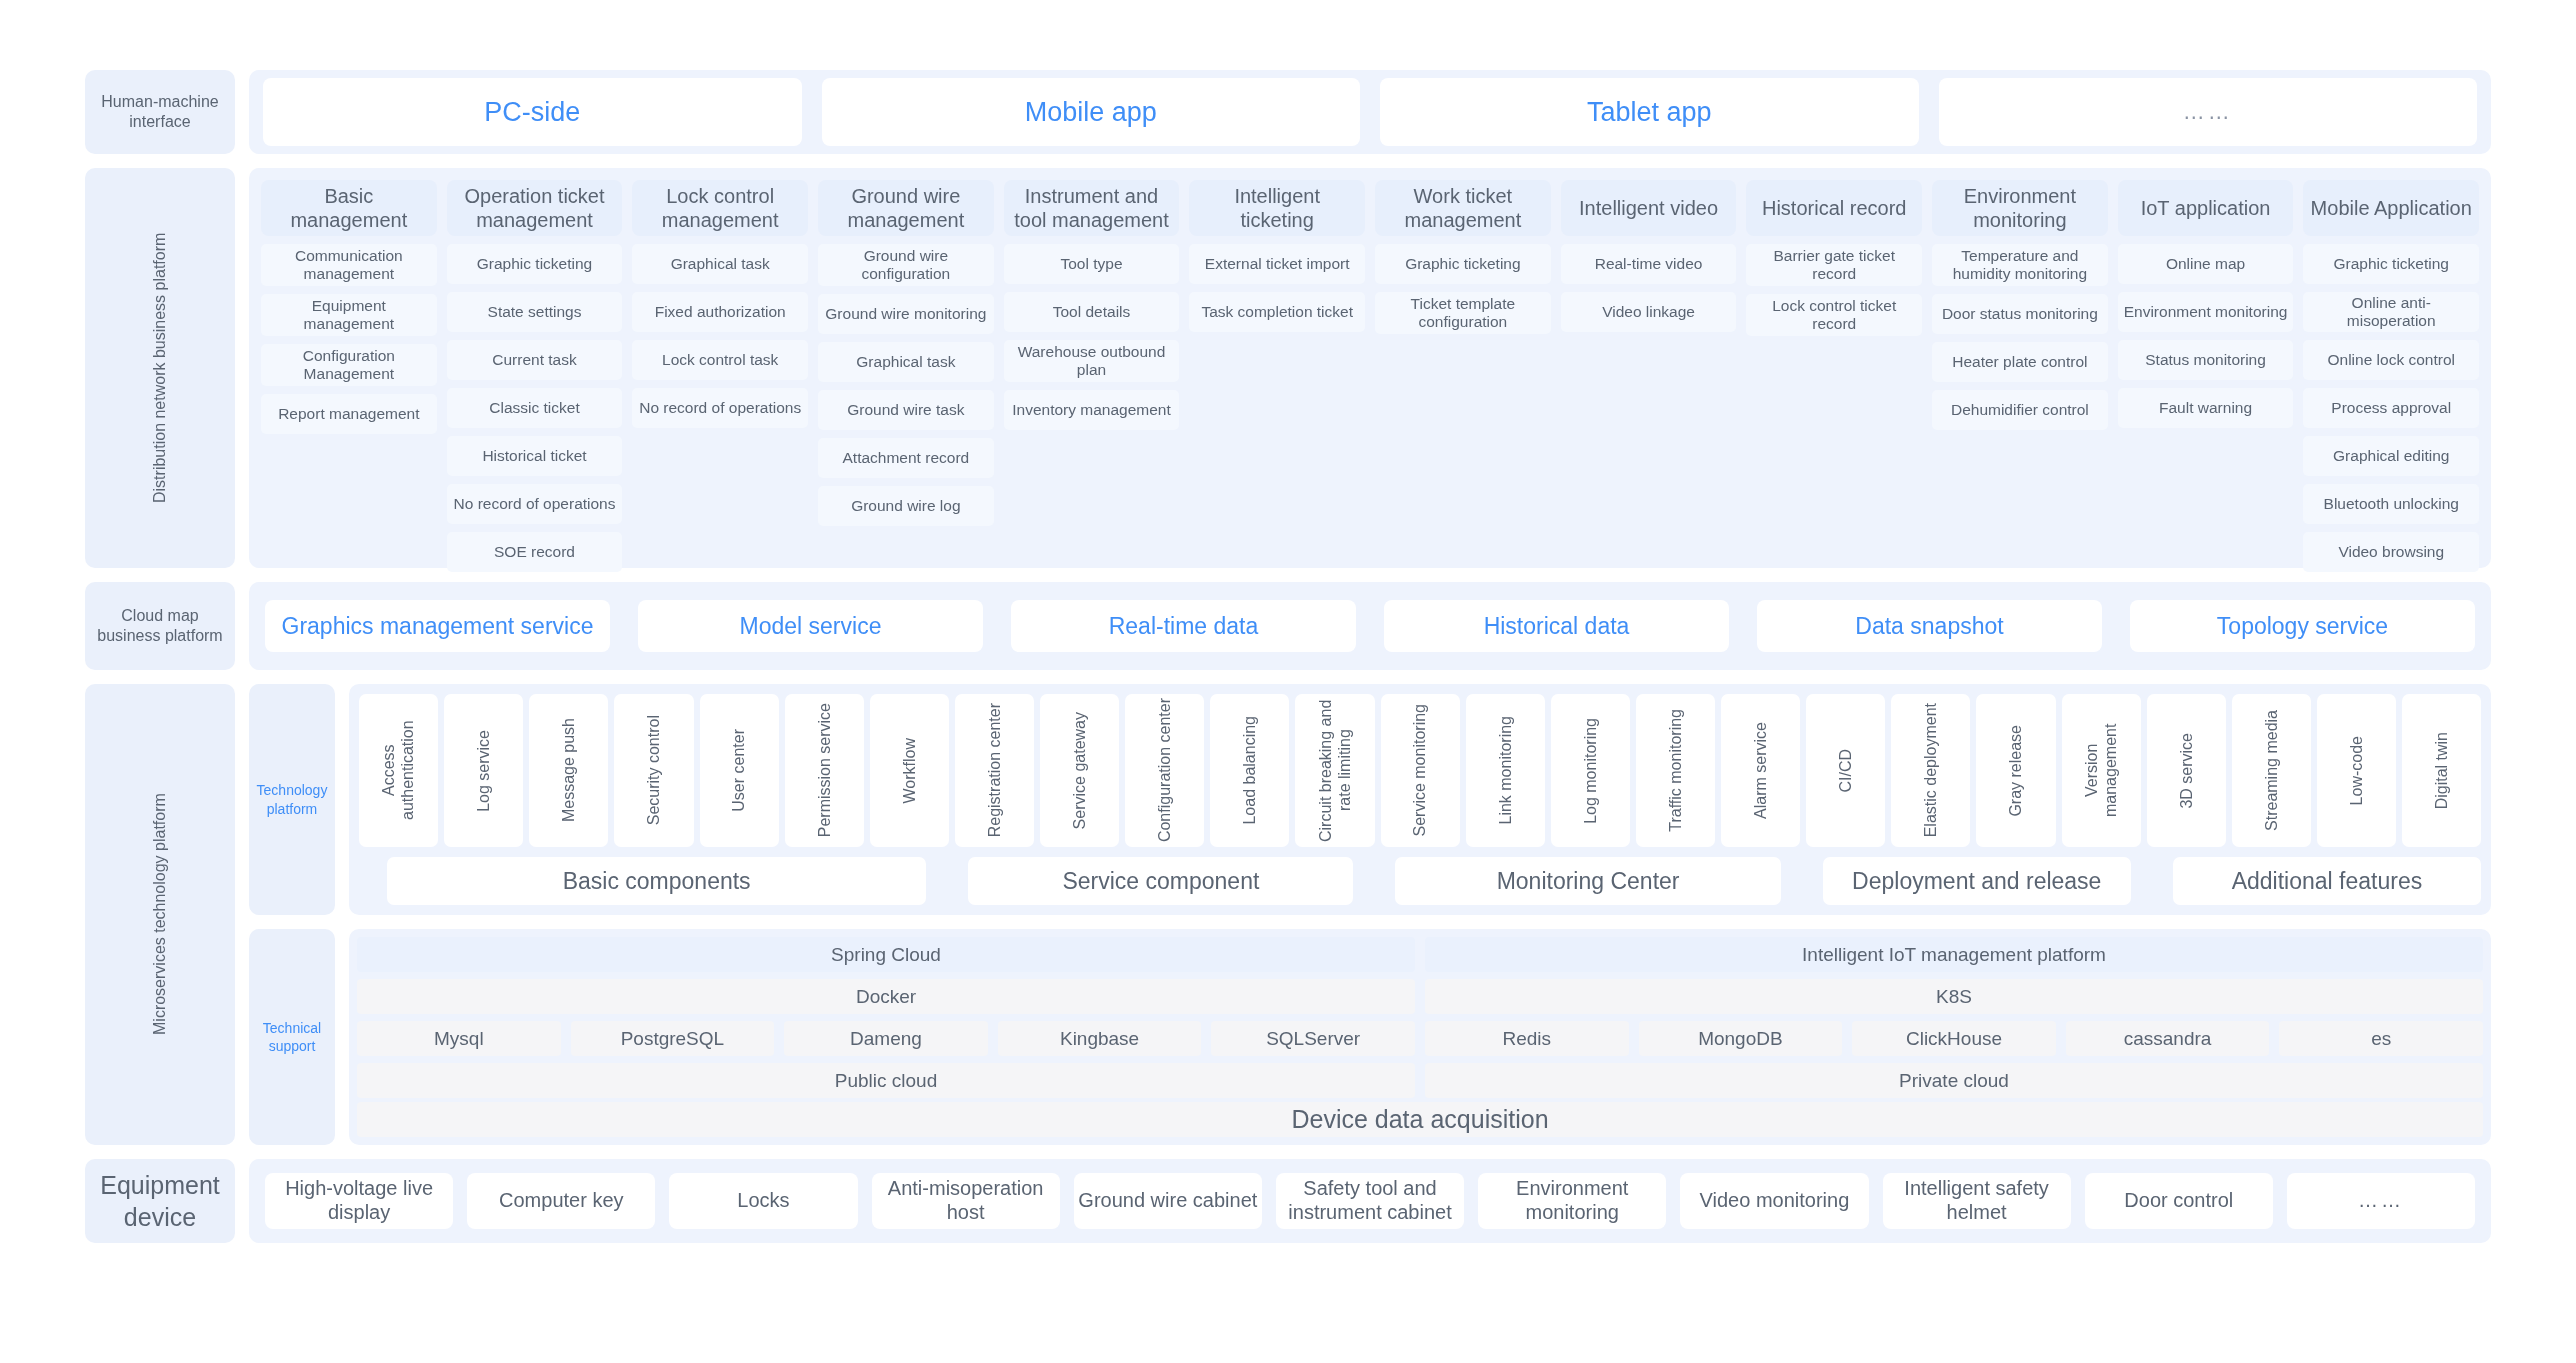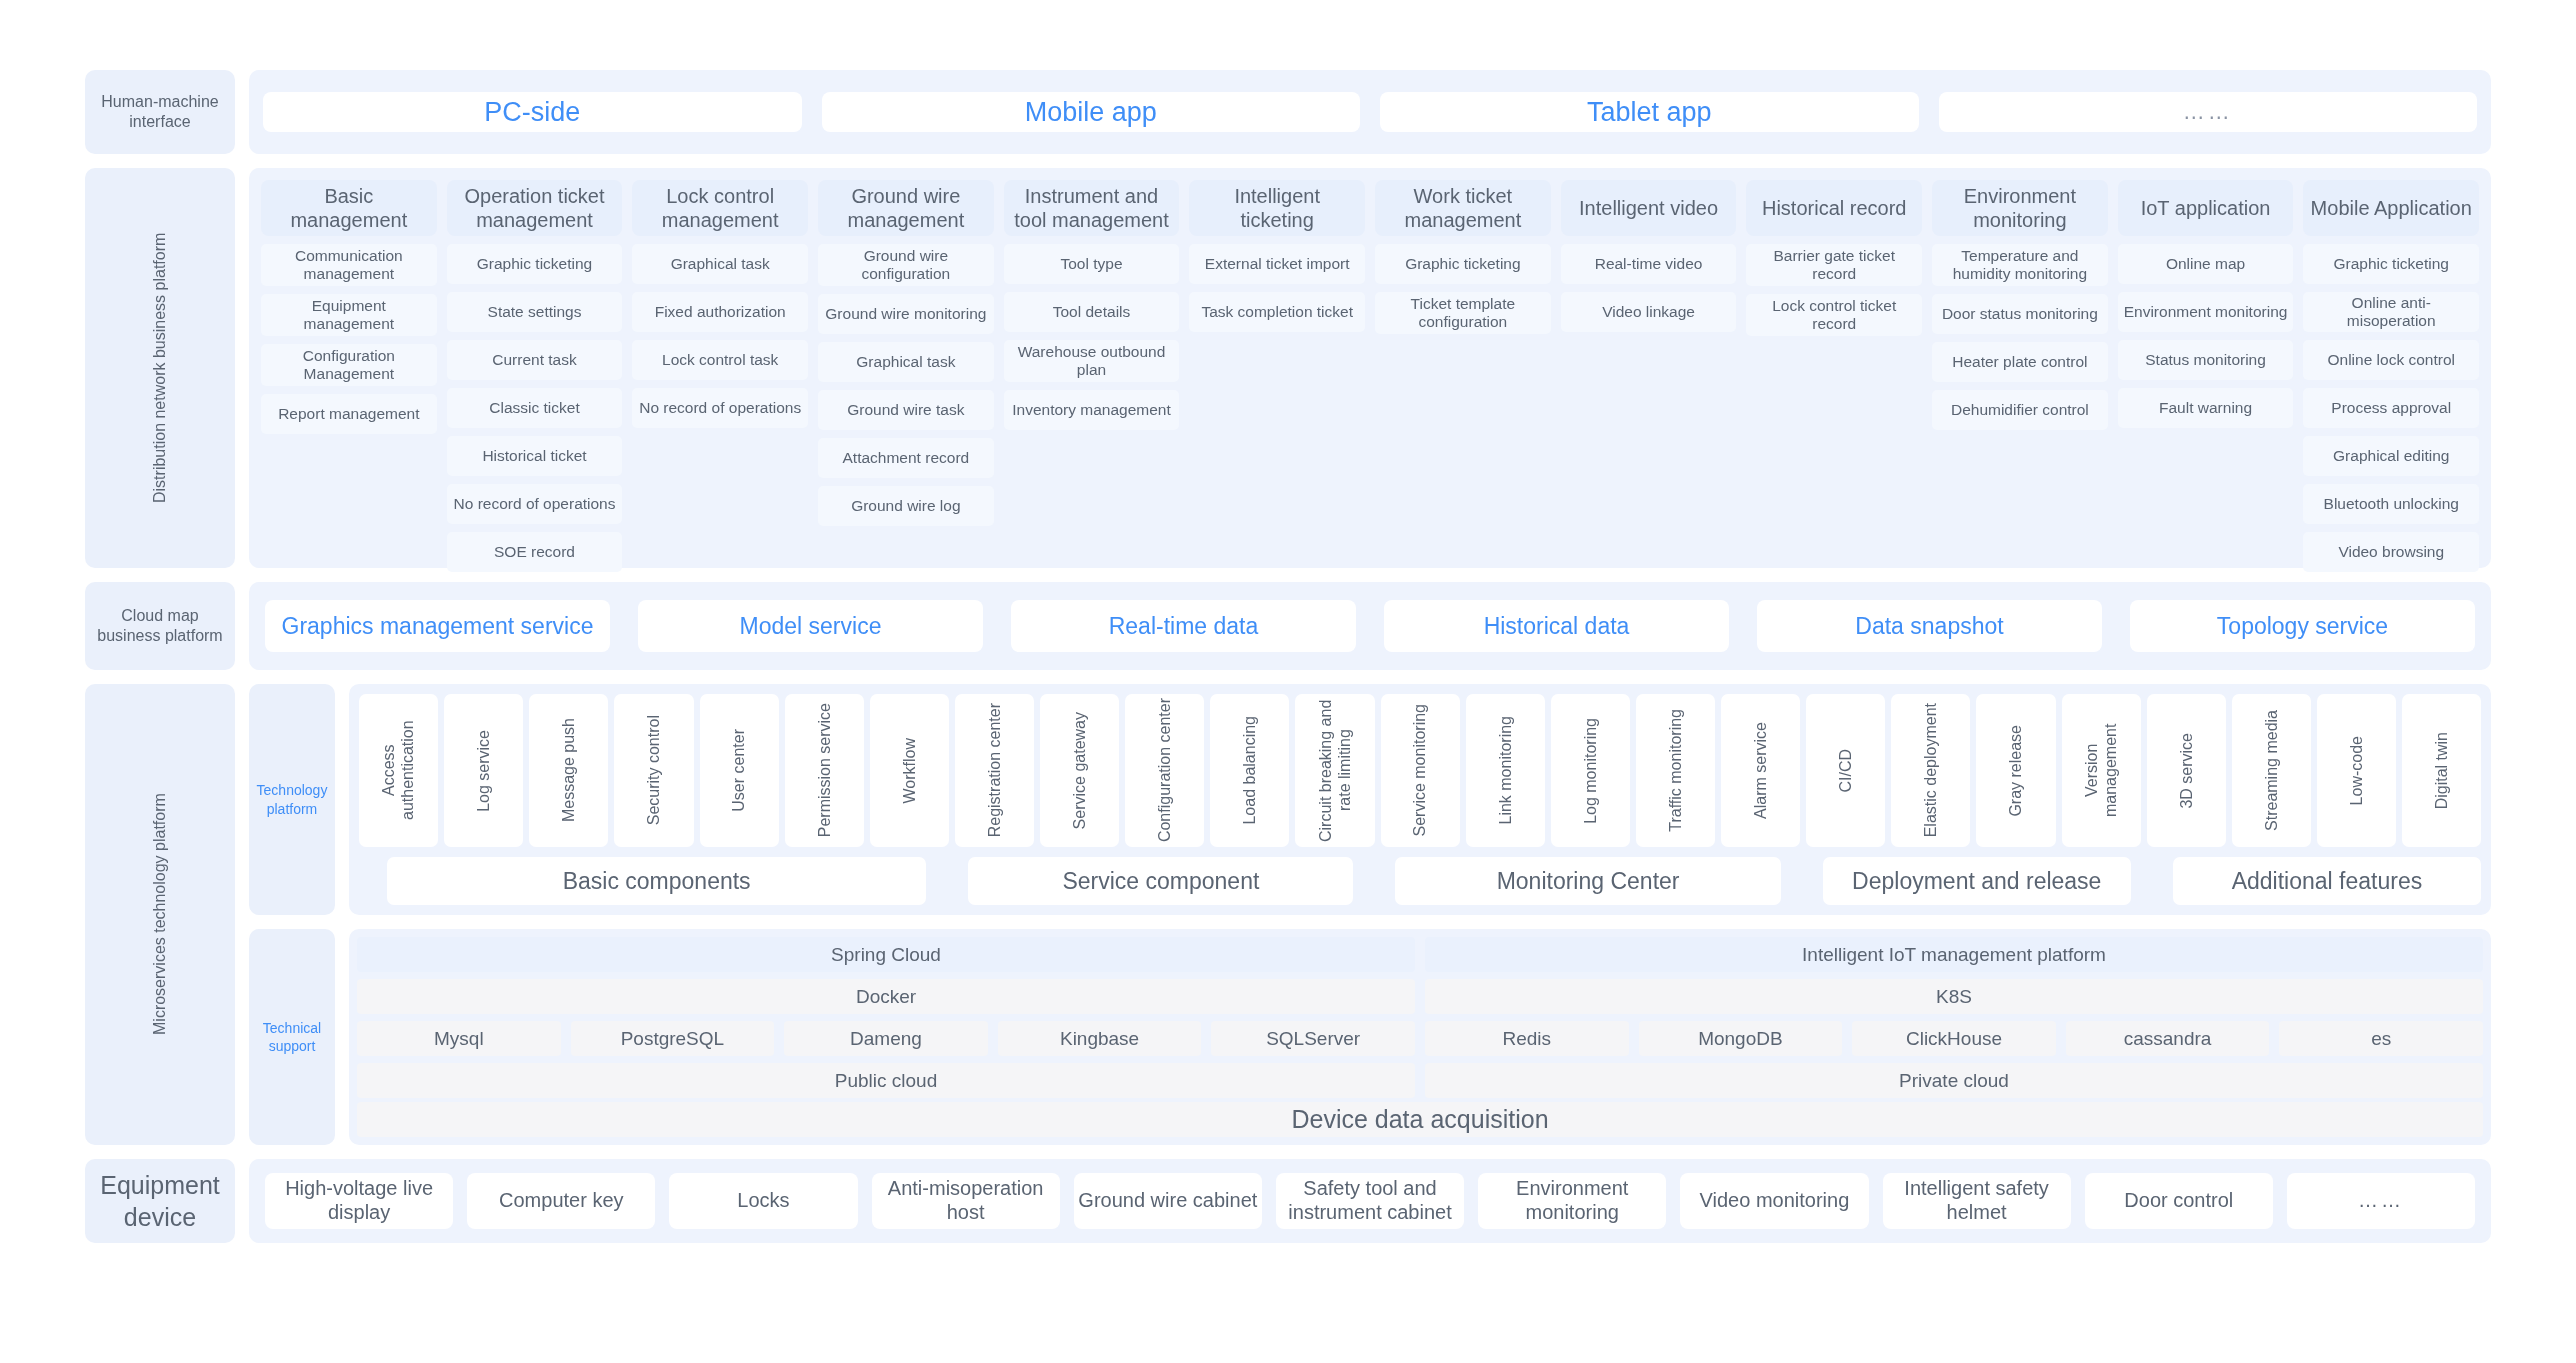--- a/index.html
+++ b/index.html
@@ -20,21 +20,21 @@
     display: flex; align-items: center; justify-content: center;
     text-align: center; font-size: 16px; line-height: 1.28; color: #5a6472;
     padding: 6px;
   }
   .side-label.vertical { writing-mode: vertical-rl; transform: rotate(180deg); }
   .panel { flex: 1 1 auto; margin-left: 14px; background: #eef3fd; border-radius: 10px; }
 
   
   .hmi { height: 84px; display: flex; align-items: center; padding: 0 14px; gap: 20px; }
   .hmi-cell {
-    flex: 1 1 0; height: 40px; background: #fff; border-radius: 8px;
+    flex: 1 1 0; height: 68px; background: #fff; border-radius: 8px;
     display: flex; align-items: center; justify-content: center;
     color: #3f8ef7; font-size: 27px;
   }
   .dots { letter-spacing: 3px; color: #8a93a3; font-size: 22px; }
 
   
   .biz { height: 400px; display: flex; padding: 12px 12px; gap: 10px; }
   .biz-col { flex: 1 1 0; display: flex; flex-direction: column; gap: 8px; min-width: 0; }
   .biz-head {
     background: #e7effc; border-radius: 8px; min-height: 56px;

